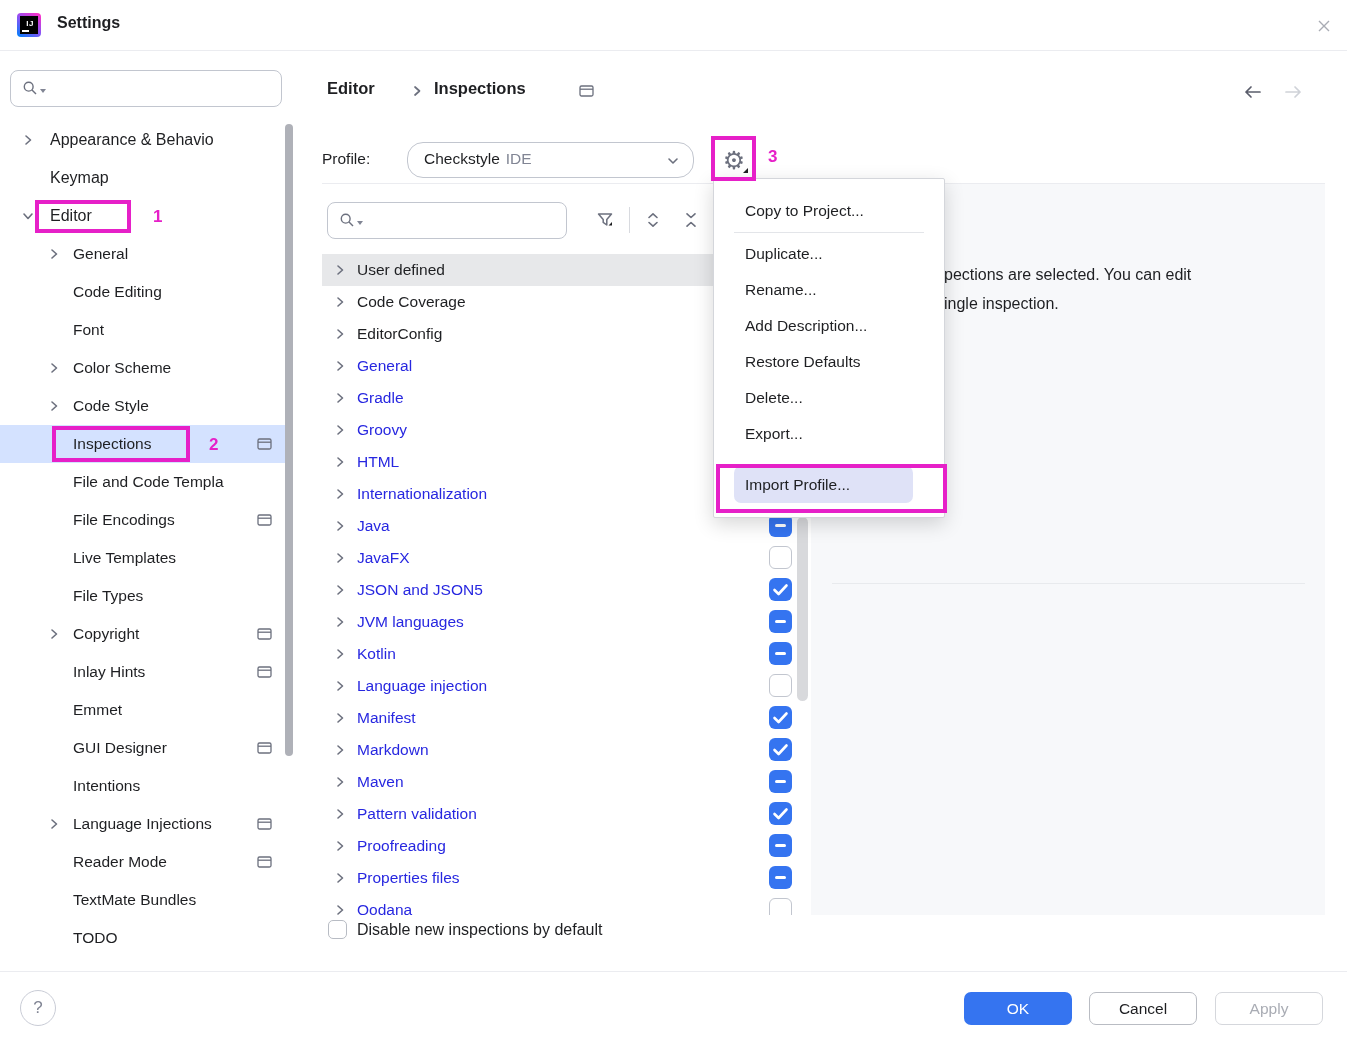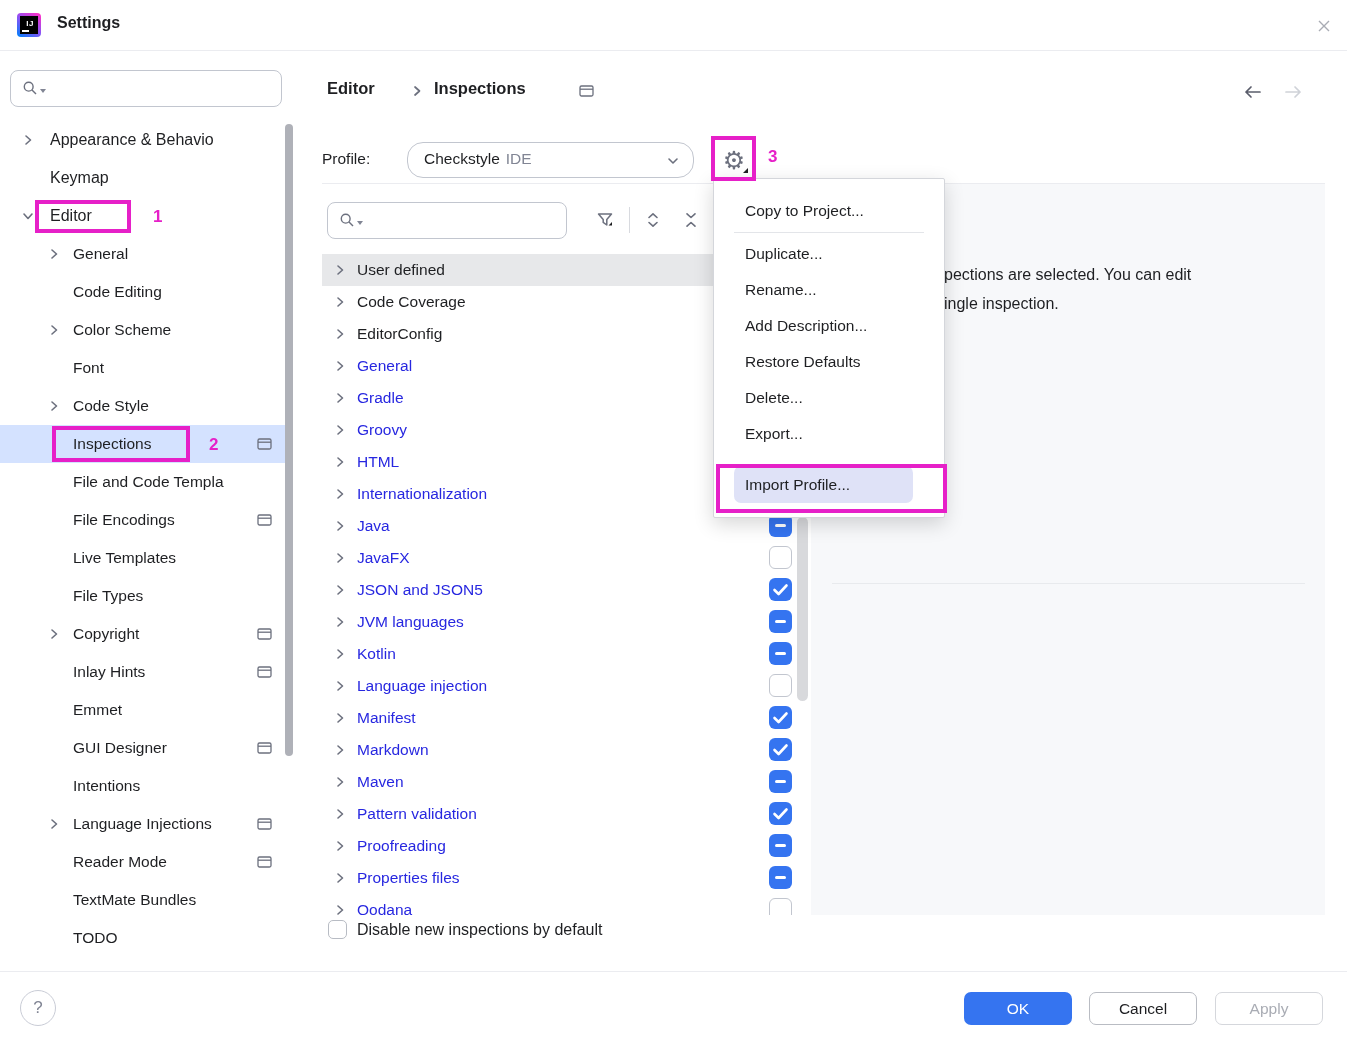--- a/index.html
+++ b/index.html
@@ -155,29 +155,29 @@
         <svg width="16" height="16" viewBox="0 0 16 16">
           <path d="M6 4 L10.5 8 L6 12" stroke="#6C707E" stroke-width="1.6" fill="none" stroke-linecap="round" stroke-linejoin="round"></path>
         </svg>
       </span>
       <span class="lbl">General</span>
     </div>
     <div class="side-row lvl1">
       <span class="lbl">Code Editing</span>
     </div>
     <div class="side-row lvl1">
+      <span class="lbl">Font</span>
+    </div>
+    <div class="side-row lvl1">
       <span class="chev">
         <svg width="16" height="16" viewBox="0 0 16 16">
           <path d="M6 4 L10.5 8 L6 12" stroke="#6C707E" stroke-width="1.6" fill="none" stroke-linecap="round" stroke-linejoin="round"></path>
         </svg>
       </span>
       <span class="lbl">Color Scheme</span>
-    </div>
-    <div class="side-row lvl1">
-      <span class="lbl">Font</span>
     </div>
     <div class="side-row lvl1">
       <span class="chev">
         <svg width="16" height="16" viewBox="0 0 16 16">
           <path d="M6 4 L10.5 8 L6 12" stroke="#6C707E" stroke-width="1.6" fill="none" stroke-linecap="round" stroke-linejoin="round"></path>
         </svg>
       </span>
       <span class="lbl">Code Style</span>
     </div>
     <div class="side-row lvl1 selected">

